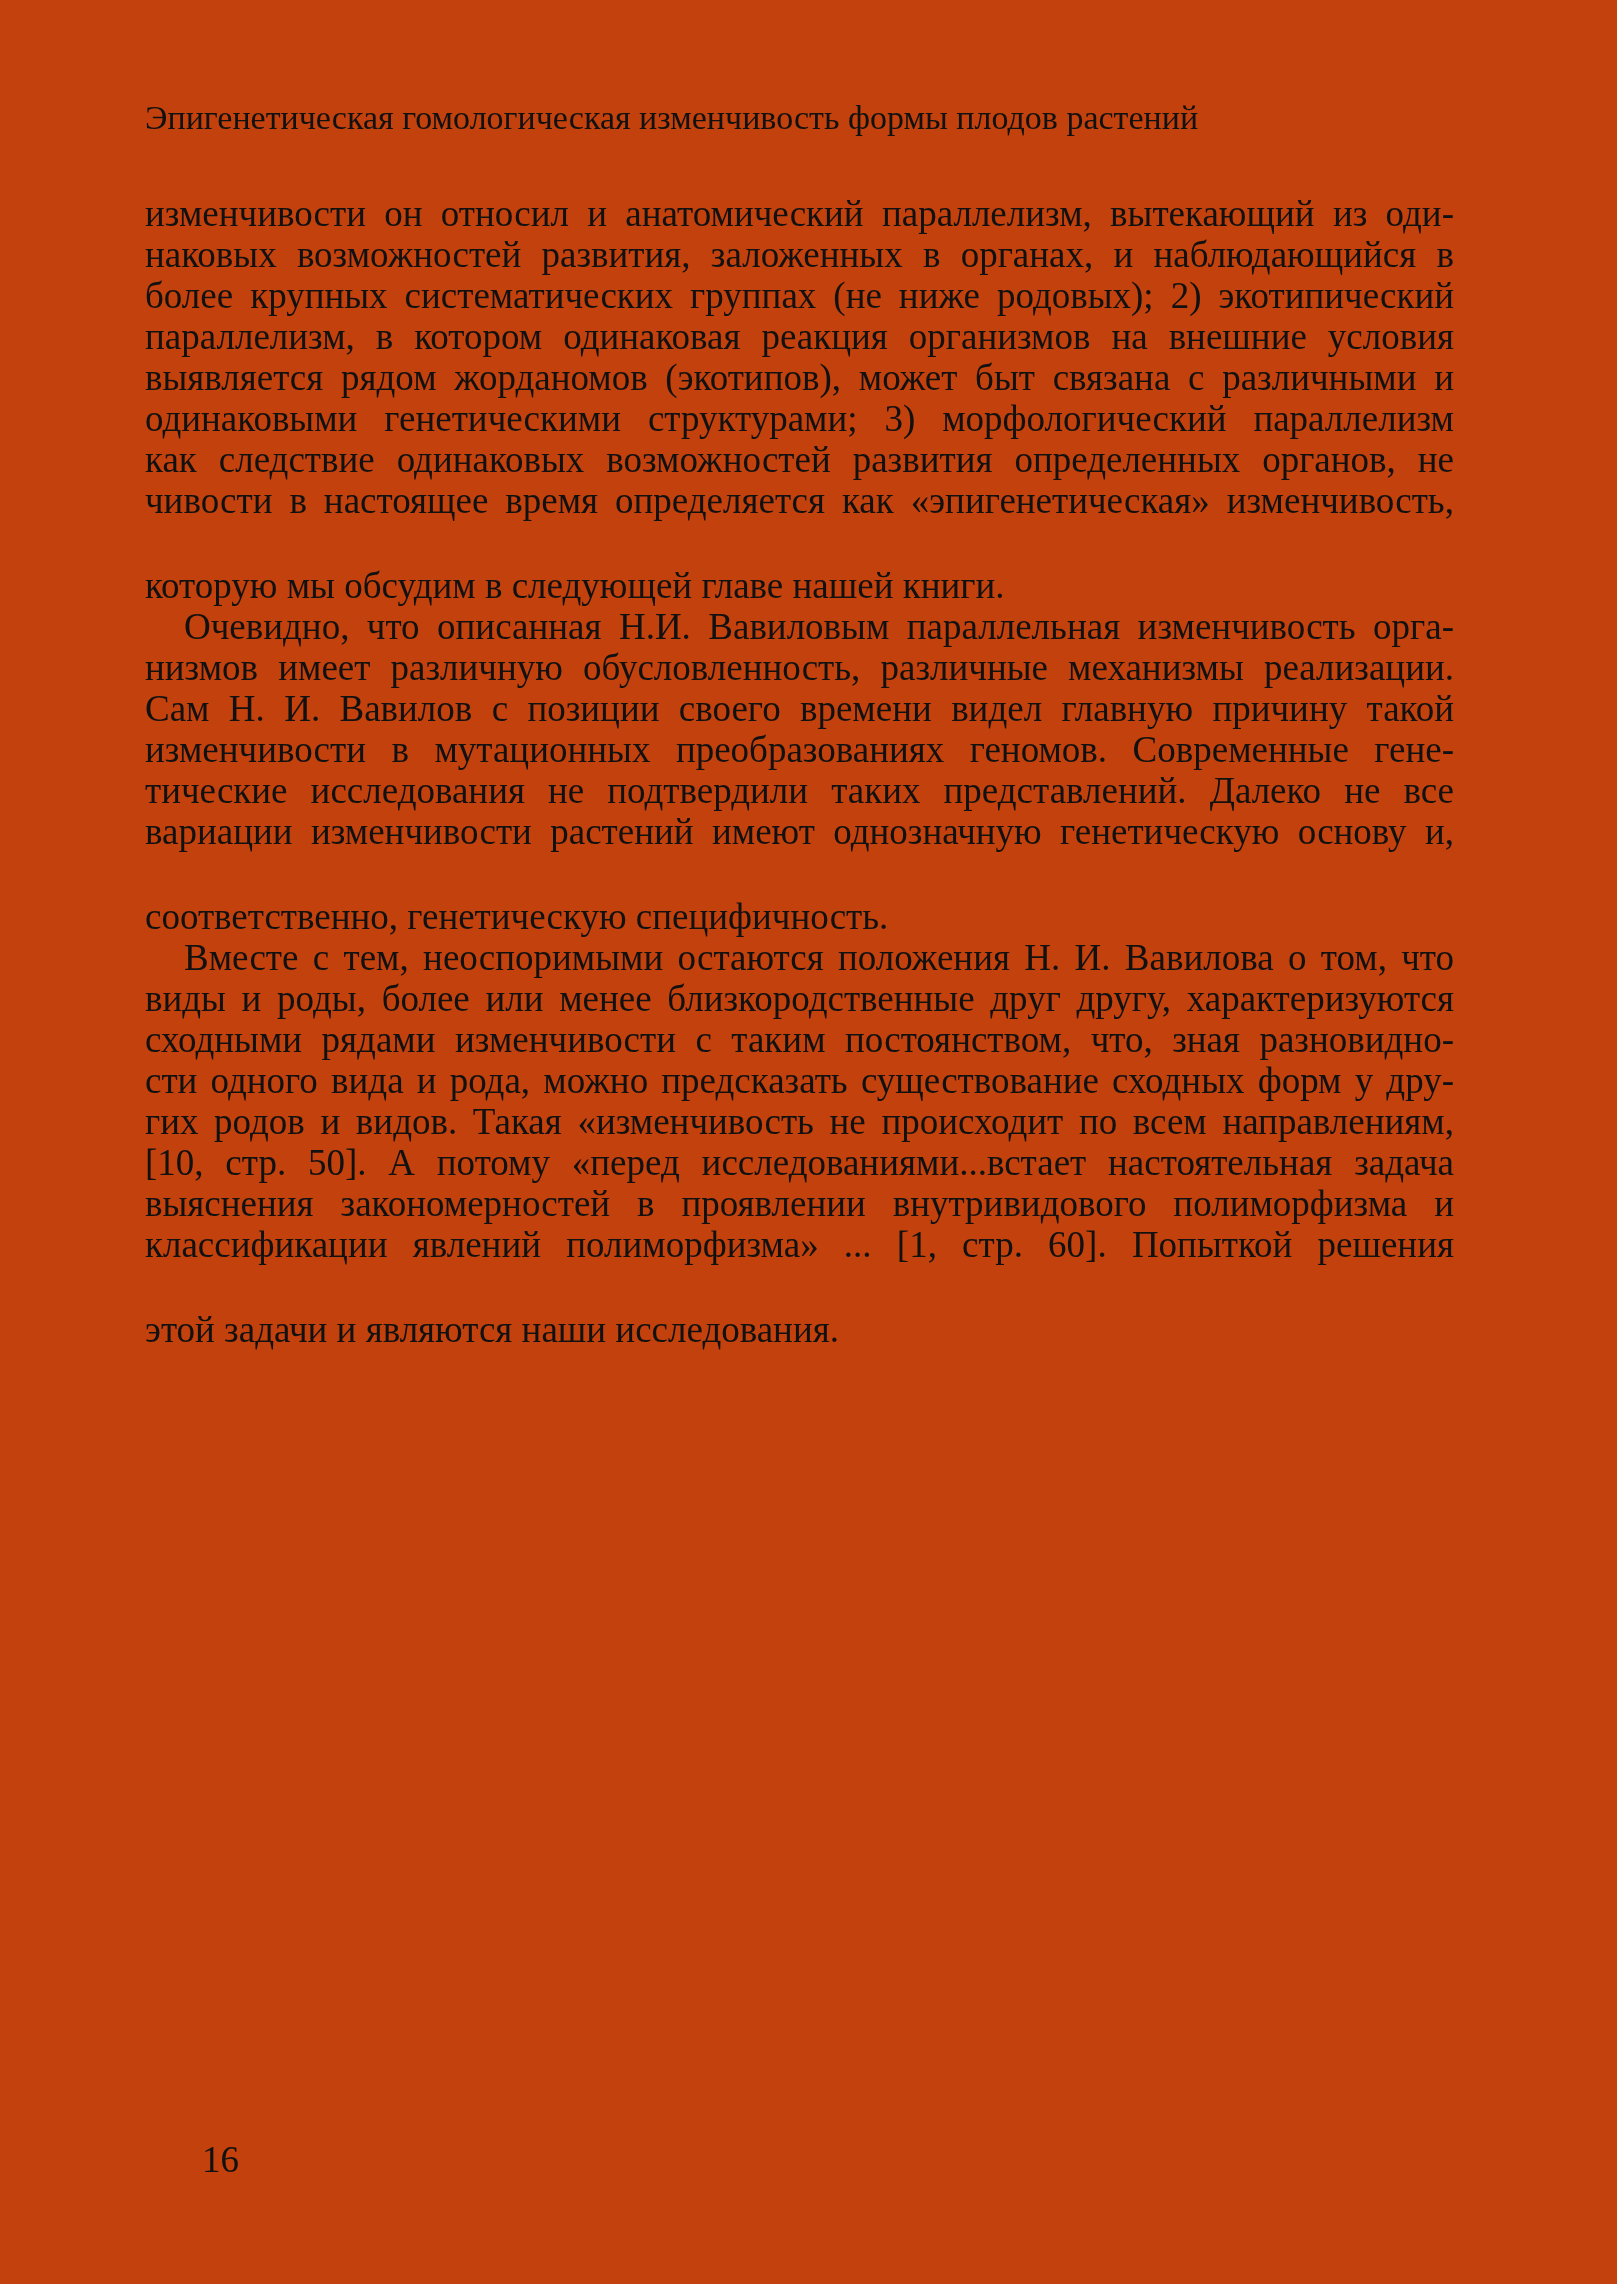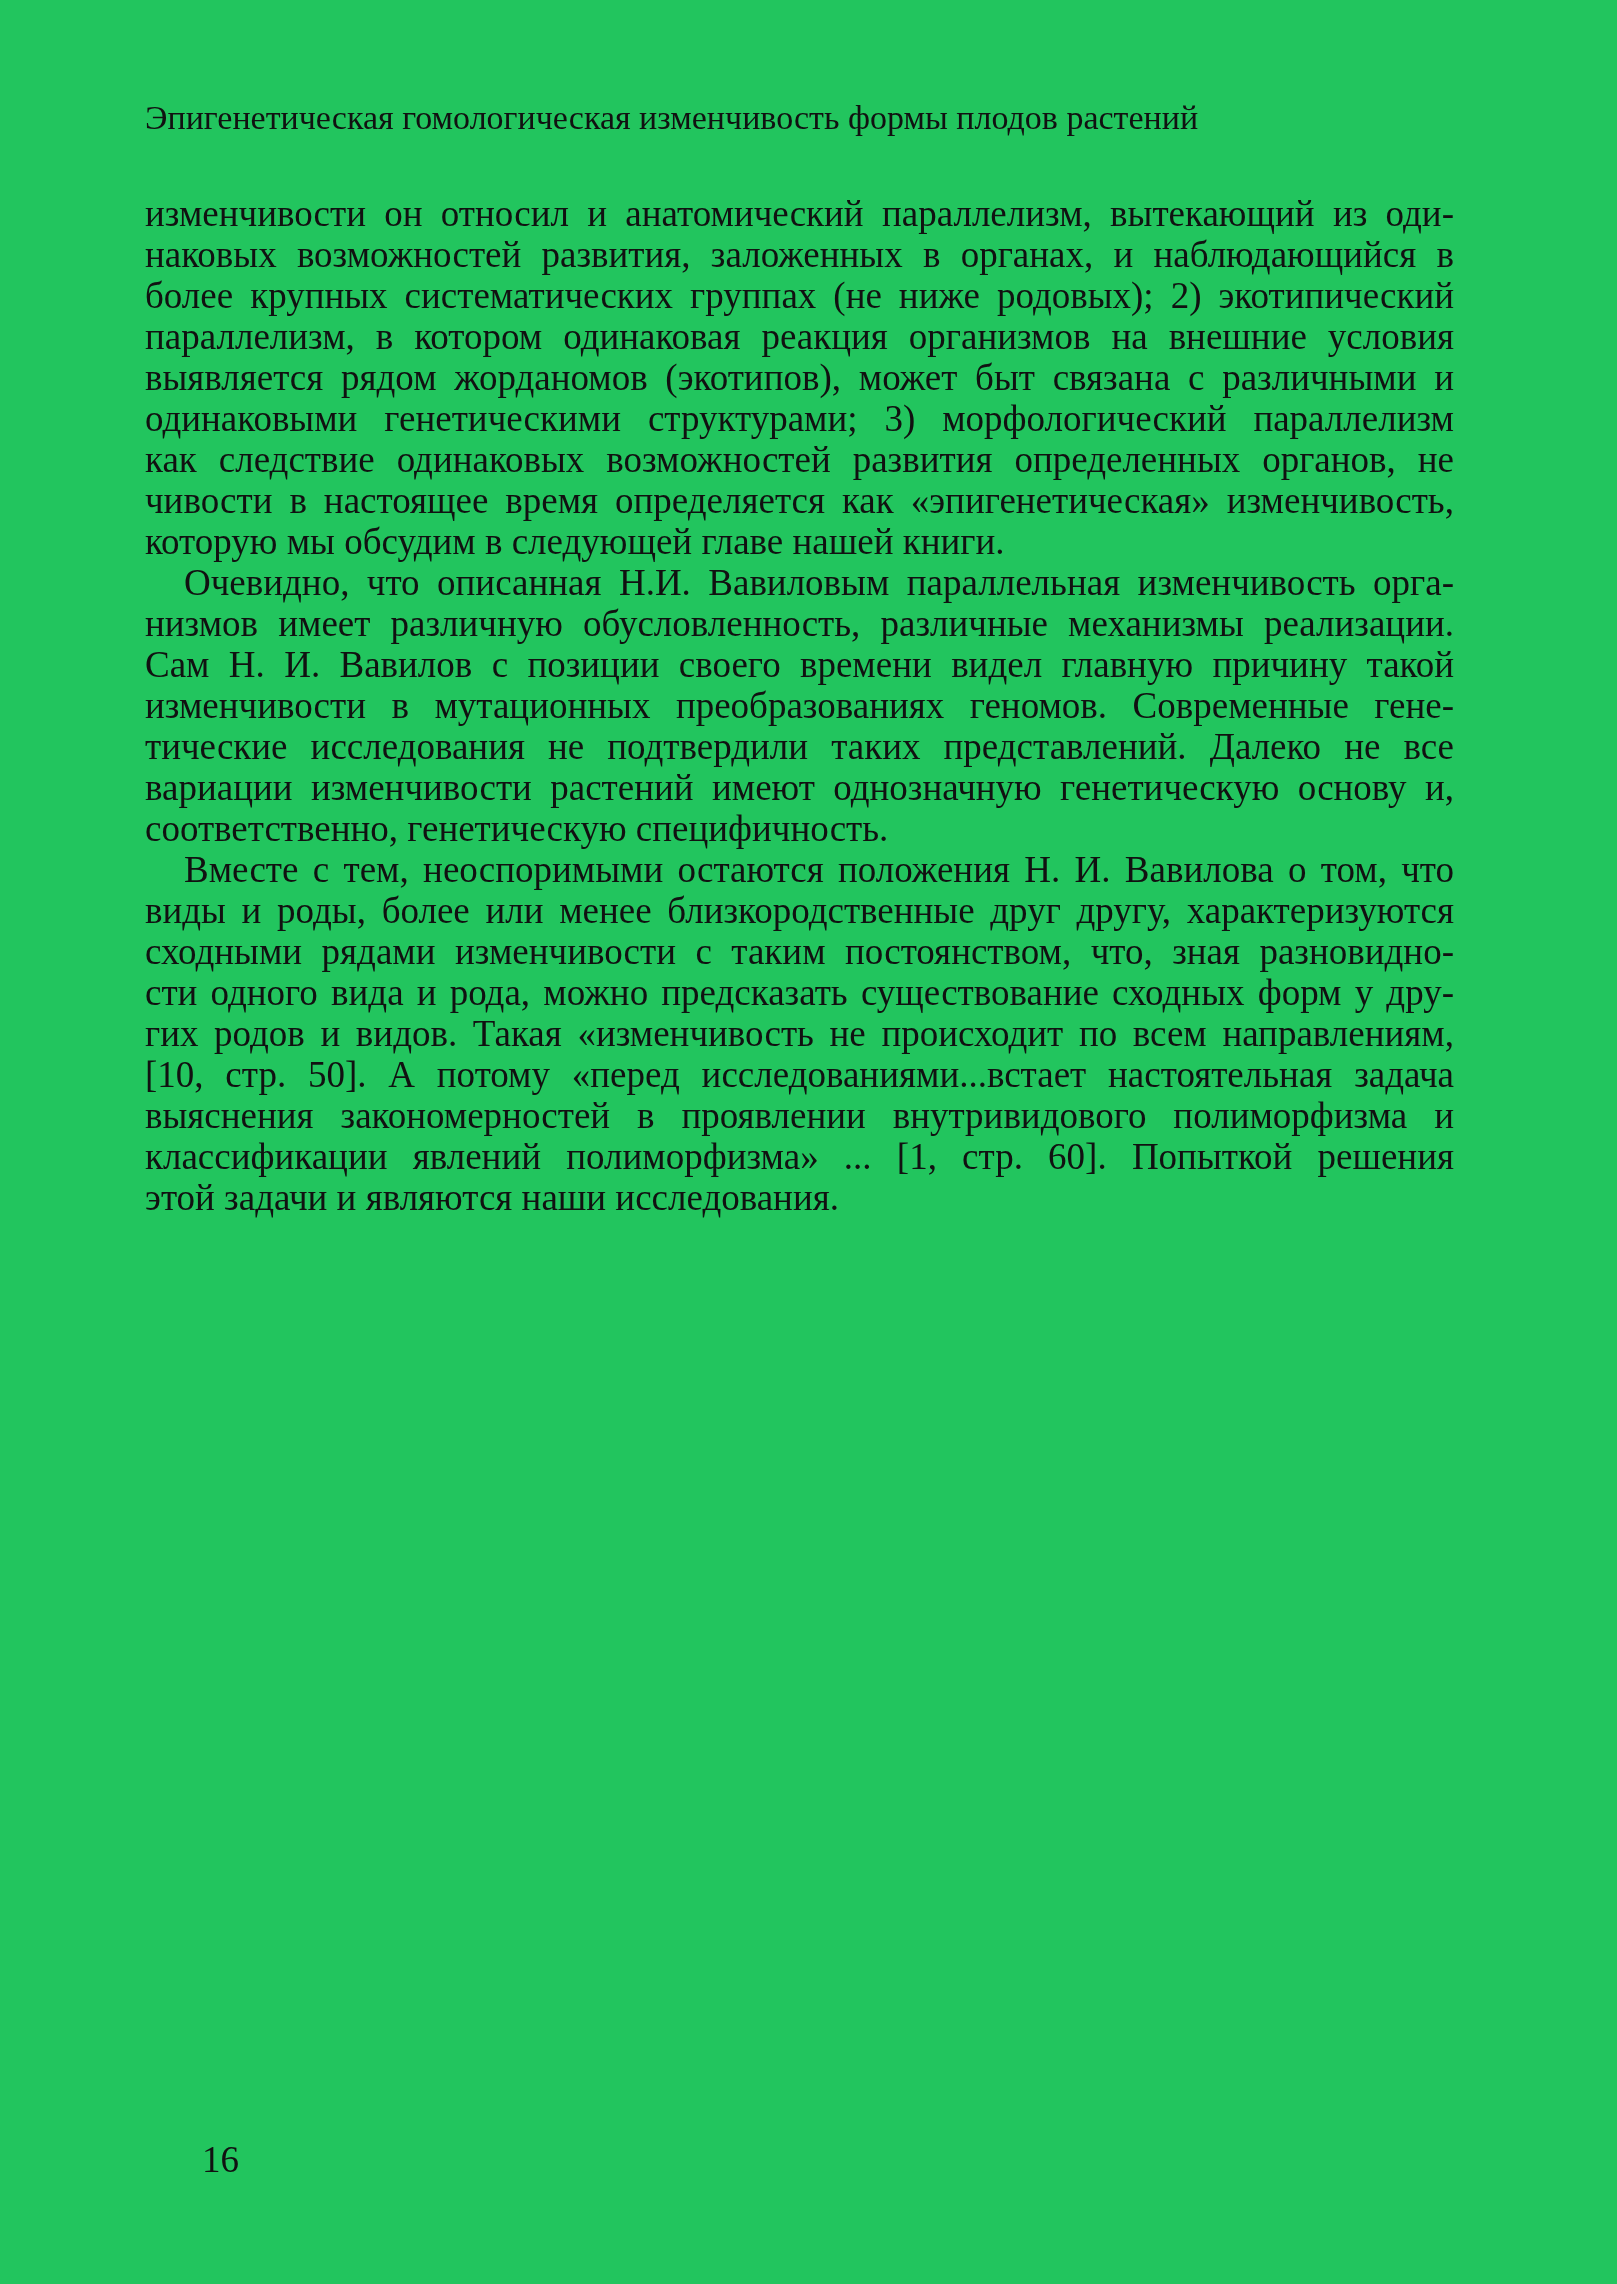--- a/index.html
+++ b/index.html
@@ -5,21 +5,21 @@
   html, body {
     margin: 0;
     padding: 0;
     background: #e8e8e8;
   }
   .page {
     position: relative;
     width: 1618px;
     height: 2284px;
     margin: 0 auto;
-    background: #22c55e;
+    background: #c2410c;
     color: #111111;
     font-family: "Liberation Serif", "DejaVu Serif", serif;
     overflow: hidden;
   }
   .running-head {
     position: absolute;
     left: 145px;
     top: 98px;
     width: 1309px;
     font-size: 34px;
@@ -40,20 +40,21 @@
     margin: 0;
     padding: 0;
   }
   .line {
     text-align: justify;
     text-align-last: justify;
     white-space: normal;
   }
   .line.last {
     text-align-last: left;
+    margin-top: 44px;
   }
   .line.indent {
     text-indent: 39px;
   }
   .page-number {
     position: absolute;
     left: 202px;
     top: 2139px;
     font-size: 37px;
     line-height: 41px;

